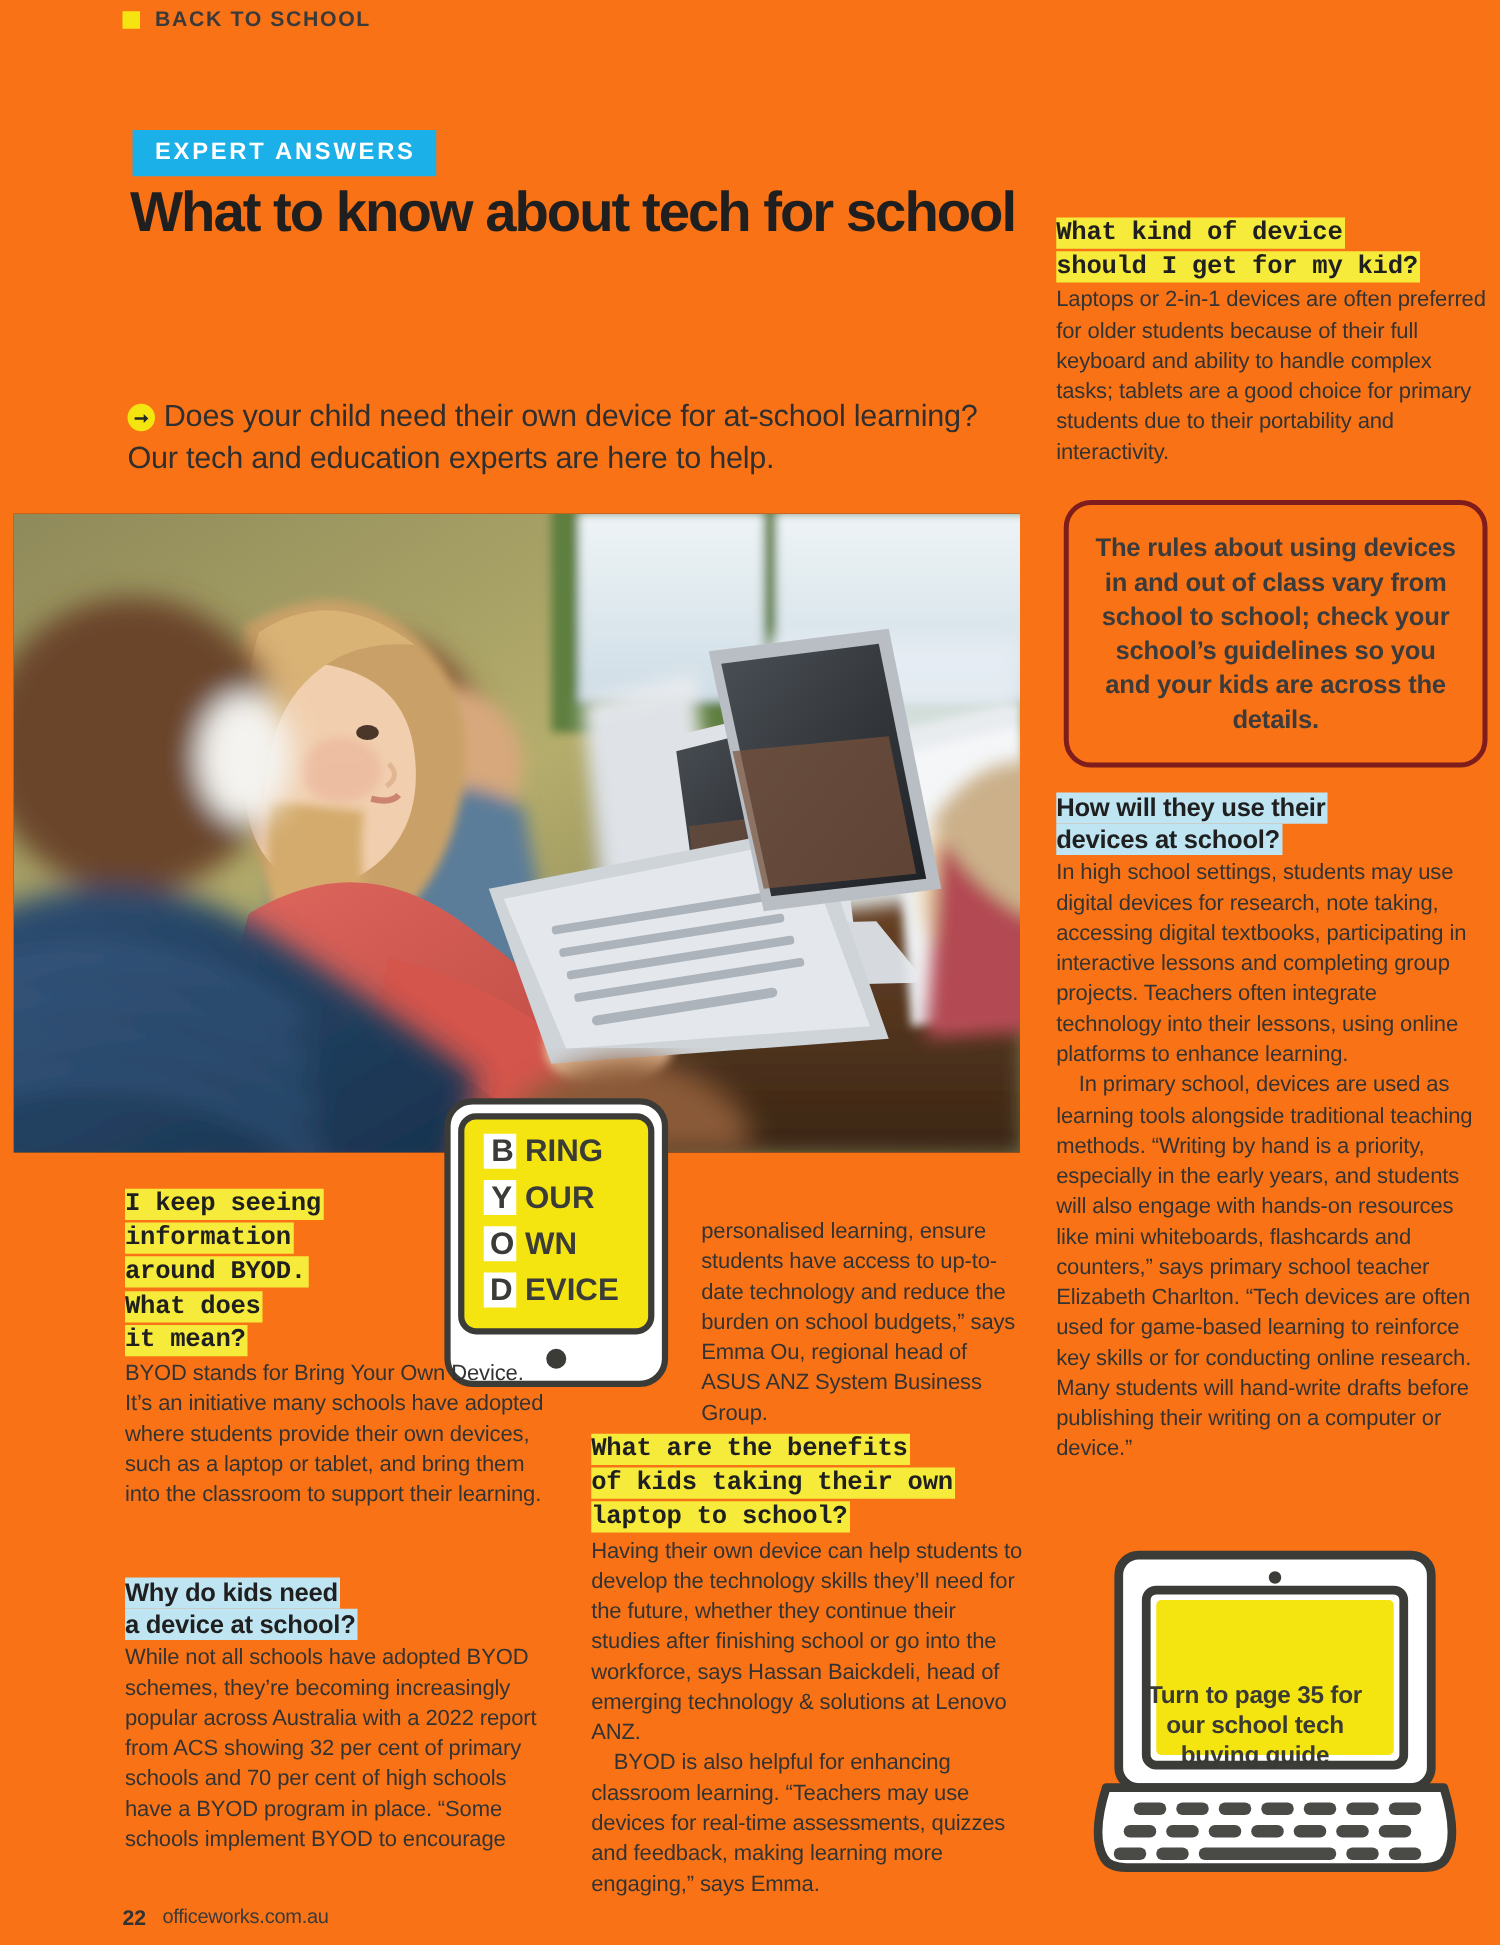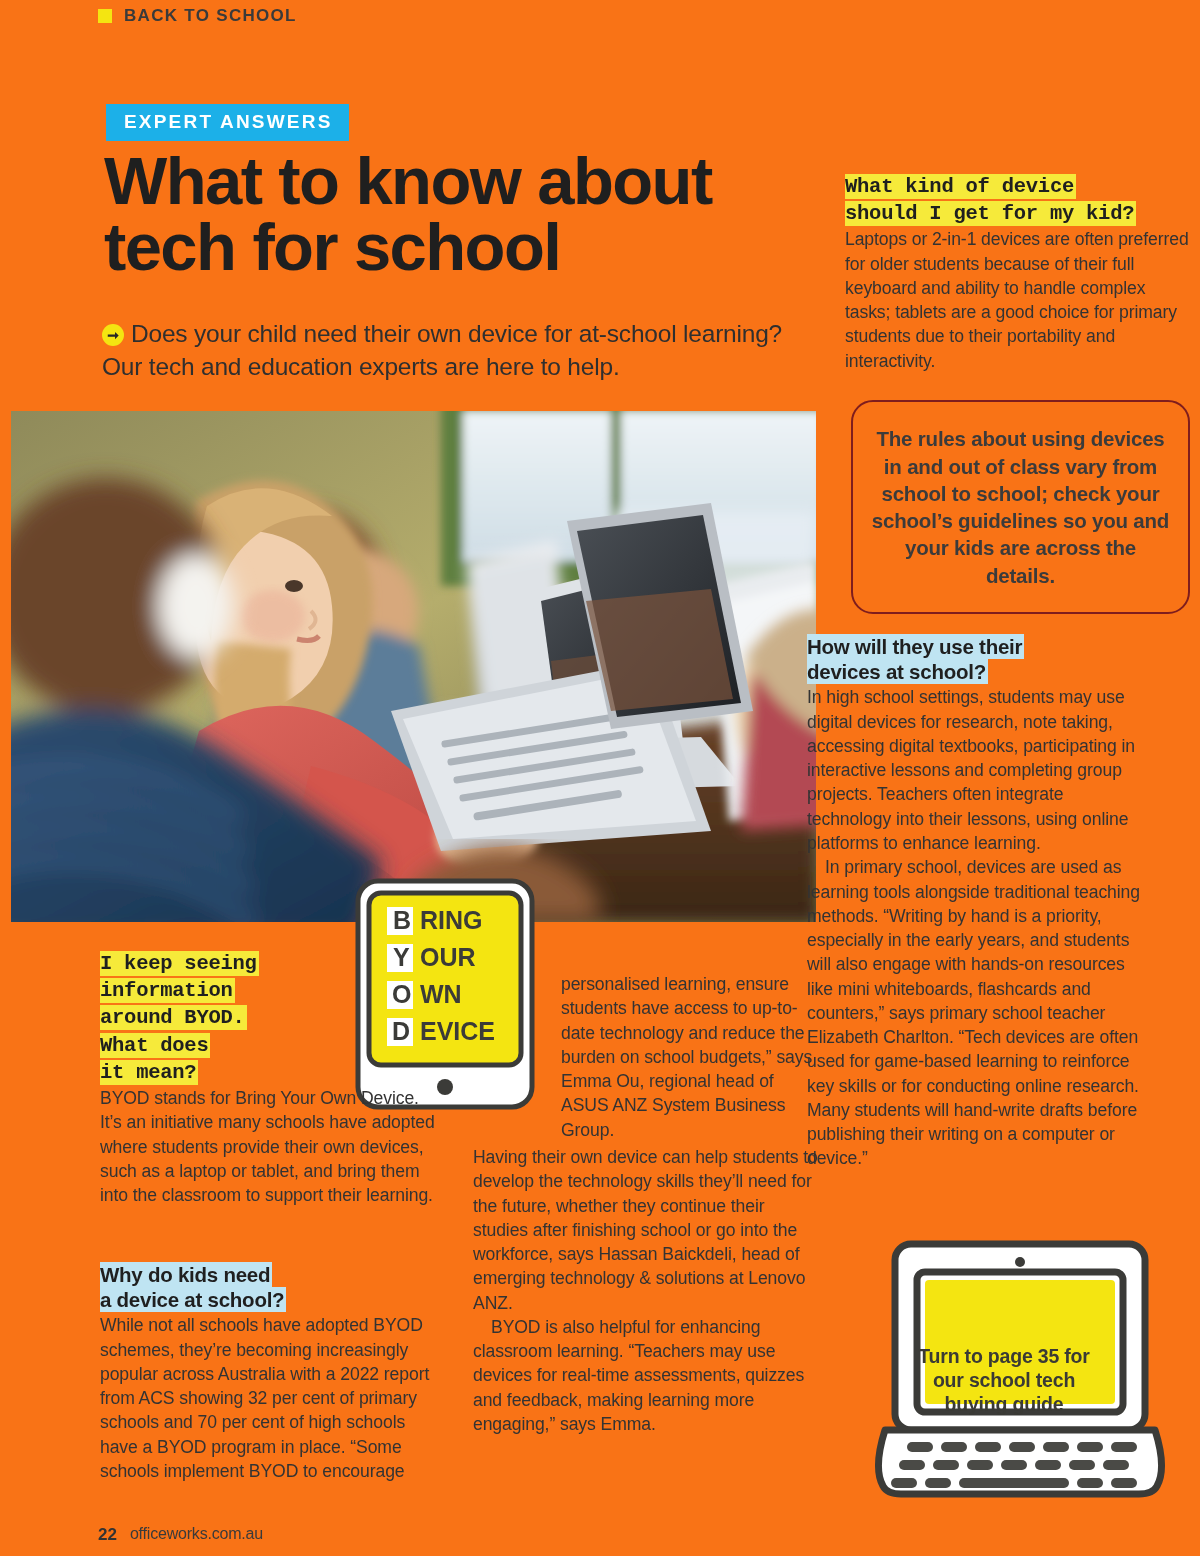--- a/index.html
+++ b/index.html
@@ -53,21 +53,21 @@
     letter-spacing: 2.2px;
     padding: 7px 16px 8px 18px;
   }
 
   
   .headline {
     position: absolute;
     left: 104px;
     top: 148px;
     width: 720px;
-    font-size: 67px;
+    font-size: 45px;
     line-height: 0.99;
     font-weight: 800;
     letter-spacing: -1.6px;
     color: #1f1f1f;
   }
 
   
   .standfirst {
     position: absolute;
     left: 102px;
@@ -113,21 +113,21 @@
     letter-spacing: -0.1px;
   }
   .col p { margin: 0; }
   .col p + p { text-indent: 18px; }
 
   .col-left   { left: 100px; top: 949px;  width: 340px; }
   .col-left-2 { left: 100px; top: 1262px; width: 340px; }
   .col-mid    { left: 561px; top: 972px;  width: 255px; }
   .col-mid-2  { left: 473px; top: 1145px; width: 345px; }
   .col-right  { left: 845px; top: 172px;  width: 345px; }
-  .col-right-2{ left: 807px; top: 634px;  width: 345px; }
+  .col-right-2{ left: 845px; top: 634px;  width: 345px; }
 
   
   h3.sub {
     font-size: 20.5px;
     line-height: 1.23;
     font-weight: 700;
     color: #1f1f1f;
     margin: 0 0 1px 0;
     letter-spacing: -0.25px;
   }
@@ -140,21 +140,21 @@
   h3.sub.yellow span.hl { background: #f6ea3a; font-family: Liberation Mono, monospace; }
   h3.sub.blue   span.hl { background: #bfe4f2; }
 
   
   .callout {
     position: absolute;
     left: 851px;
     top: 400px;
     width: 339px;
     height: 214px;
-    border: 2px solid #7f1d1d;
+    border: 4px solid #7f1d1d;
     border-radius: 22px;
     display: flex;
     align-items: center;
     justify-content: center;
     padding: 8px 18px;
   }
   .callout-text {
     text-align: center;
     font-size: 20.5px;
     line-height: 1.33;
@@ -470,20 +470,25 @@
       <span class="hl">a device at school?</span>
     </h3>
     <p>While not all schools have adopted BYOD schemes, they’re becoming increasingly popular across Australia with a 2022 report from ACS showing 32 per cent of primary schools and 70 per cent of high schools have a BYOD program in place. “Some schools implement BYOD to encourage</p>
   </div>
 
   <div class="col col-mid">
     <p>personalised learning, ensure students have access to up-to-date technology and reduce the burden on school budgets,” says Emma Ou, regional head of ASUS ANZ System Business Group.</p>
   </div>
 
   <div class="col col-mid-2">
+    <h3 class="sub yellow">
+      <span class="hl">What are the benefits</span><br>
+      <span class="hl">of kids taking their own</span><br>
+      <span class="hl">laptop to school?</span>
+    </h3>
     <p>Having their own device can help students to develop the technology skills they’ll need for the future, whether they continue their studies after finishing school or go into the workforce, says Hassan Baickdeli, head of emerging technology &amp; solutions at Lenovo ANZ.</p>
     <p>BYOD is also helpful for enhancing classroom learning. “Teachers may use devices for real-time assessments, quizzes and feedback, making learning more engaging,” says Emma.</p>
   </div>
 
   <div class="laptop">
     <svg viewBox="0 0 330 264" aria-hidden="true">
 
       <rect x="40" y="6" width="250" height="186" rx="16" fill="#ffffff" stroke="#3b3b38" stroke-width="7"></rect>
       <circle cx="165" cy="24" r="5" fill="#3b3b38"></circle>
       <rect x="62" y="34" width="206" height="140" rx="8" fill="#ffffff" stroke="#3b3b38" stroke-width="7"></rect>

